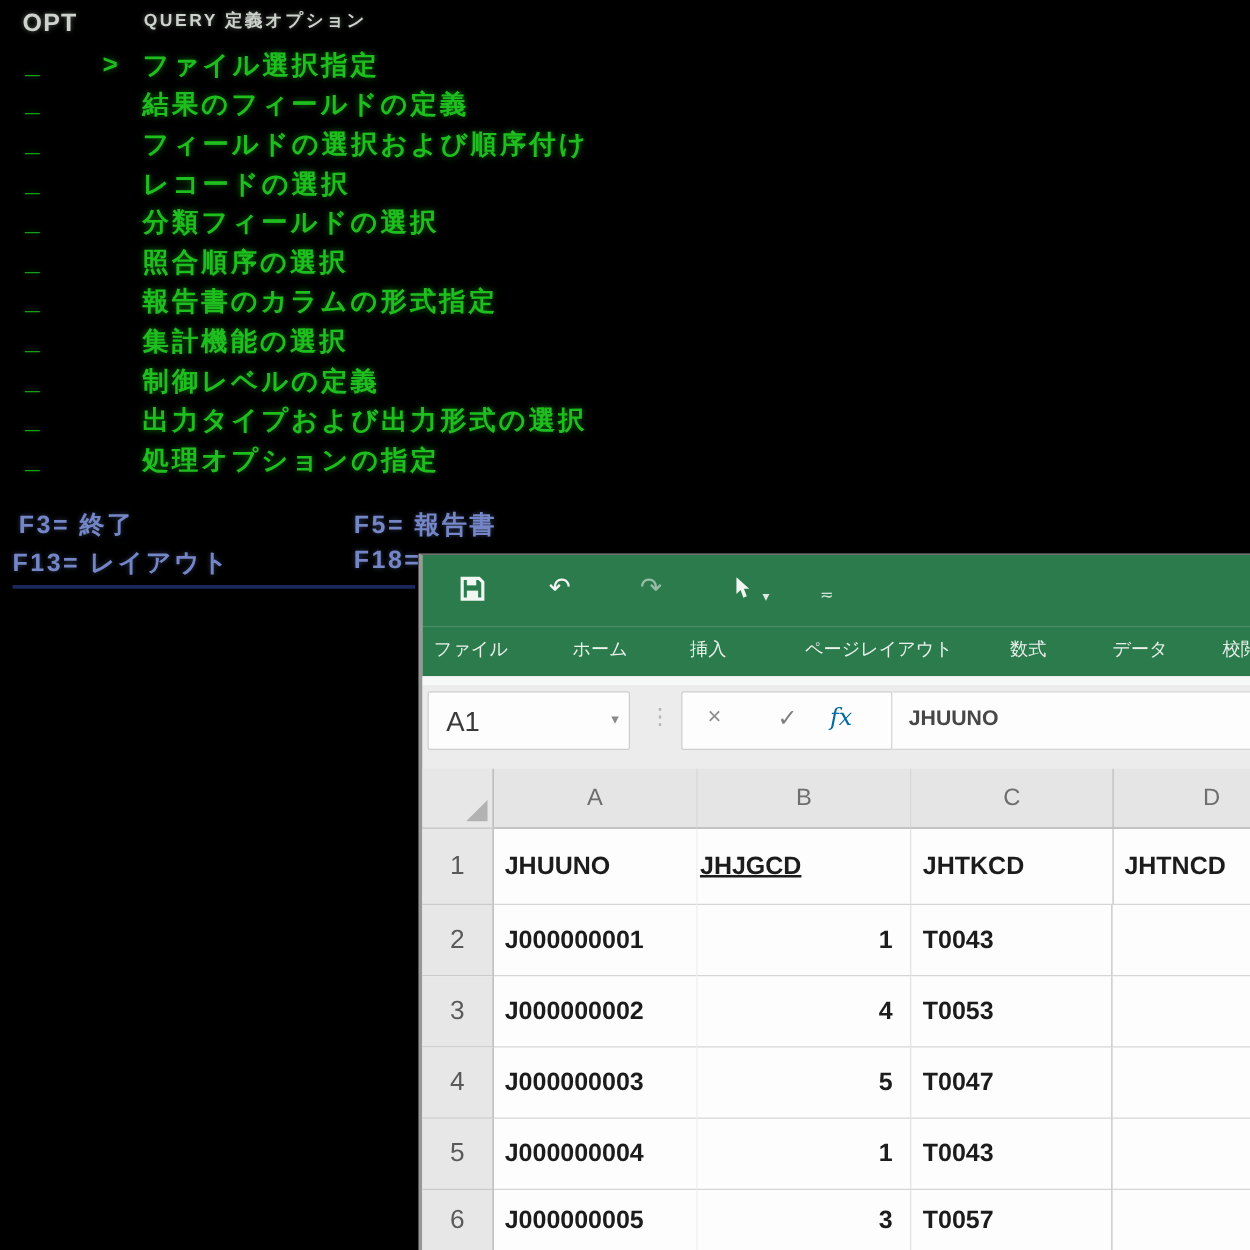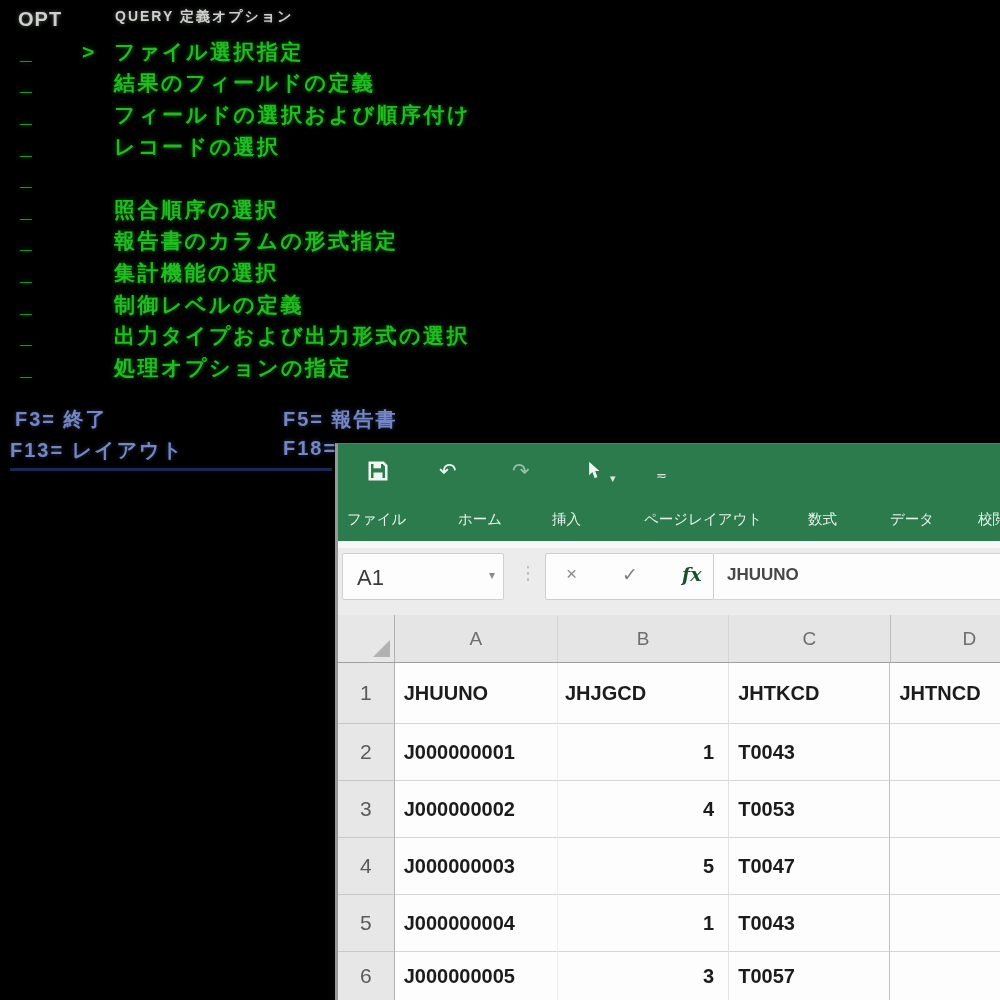--- a/index.html
+++ b/index.html
@@ -44,21 +44,21 @@
   .fxrow{position:absolute;left:0;top:104px;width:100%;height:67px;background:#ececec;}
   .namebox{position:absolute;left:4px;top:5px;width:160px;height:45px;background:#fdfdfd;
            border:1px solid #cfcfcf;border-radius:2px;}
   .namebox .nv{position:absolute;left:14px;top:11px;font-size:22px;color:#3a3a3a;}
   .namebox .nd{position:absolute;right:8px;top:14px;font-size:12px;color:#8a8a8a;}
   .fxsep{position:absolute;left:181px;top:14px;color:#b5b5b5;font-size:18px;}
   .fxbtns{position:absolute;left:207px;top:5px;width:167px;height:45px;background:#fdfdfd;
           border:1px solid #cfcfcf;border-radius:2px;}
   .fxbtns .b{position:absolute;top:9px;font-size:19px;color:#8b8b8b;}
   .b.x{left:20px;} .b.ok{left:76px;color:#7f7f7f;}
-  .b.fx{left:136px;font-family:"DejaVu Serif",serif;font-style:italic;color:#14532d;font-weight:bold;}
+  .b.fx{left:118px;font-family:"DejaVu Serif",serif;font-style:italic;color:#0369a1;}
   .fbar{position:absolute;left:376px;top:5px;width:289px;height:45px;background:#fdfdfd;
         border:1px solid #d4d4d4;border-left:none;}
   .fbar .fv{position:absolute;left:13px;top:11px;font-size:17px;color:#474747;font-weight:600;}
 
   
   .colhdr{position:absolute;left:0;top:171px;width:100%;height:48px;background:#e5e5e5;
           border-bottom:1px solid #9f9f9f;display:flex;box-sizing:border-box;}
   .colhdr .corner{width:57px;position:relative;border-right:1px solid #b3b3b3;box-sizing:border-box;background:#e7e7e7;}
   .tri{position:absolute;right:4px;bottom:5px;width:0;height:0;
        border-bottom:17px solid #b2b2b2;border-left:17px solid transparent;}
@@ -69,21 +69,21 @@
   .cl.d span{margin-left:48px;}
 
   .gridarea{position:absolute;left:0;top:219px;width:100%;height:338px;background:#fdfdfd;}
   .xrow{display:flex;width:100%;box-sizing:border-box;}
   .xrow>div{box-sizing:border-box;border-bottom:1px solid #d6d6d6;display:flex;align-items:center;
             font-size:20px;color:#1c1c1c;font-weight:600;white-space:nowrap;overflow:hidden;}
   .xrow .rn{width:57px;background:#e7e7e7;border-right:1px solid #b3b3b3;border-bottom:1px solid #c9c9c9;
             justify-content:center;color:#5a5a5a;font-weight:400;font-size:21px;}
   .xrow .ca{width:163px;padding-left:9px;}
   .xrow .cb{width:172px;justify-content:flex-end;padding-right:14px;border-left:1px solid #efefef;}
-  .xrow .cb.hdr{justify-content:flex-start;padding-left:7px;}
+  .xrow .cb.hdr{justify-content:flex-start;padding-left:2px;text-decoration:underline;}
   .xrow .cc{width:162px;padding-left:9px;border-left:1px solid #e2e2e2;}
   .xrow .cd{width:111px;padding-left:9px;border-left:1px solid #c2c2c2;}
   .r1{height:61px;} .rr{height:57px;} .rlast{height:49px;}
 </style>
 </head>
 <body>
 
 <div class="stage">
 
   <div class="terminal">
@@ -109,20 +109,21 @@
         <span class="lbl t-green">フィールドの選択および順序付け</span>
       </div>
       <div class="trow">
         <span class="dash t-green">_</span>
         <span class="cur"></span>
         <span class="lbl t-green">レコードの選択</span>
       </div>
       <div class="trow">
         <span class="dash t-green">_</span>
         <span class="cur"></span>
+        <span class="lbl t-green">分類フィールドの選択</span>
       </div>
       <div class="trow">
         <span class="dash t-green">_</span>
         <span class="cur"></span>
         <span class="lbl t-green">照合順序の選択</span>
       </div>
       <div class="trow">
         <span class="dash t-green">_</span>
         <span class="cur"></span>
         <span class="lbl t-green">報告書のカラムの形式指定</span>

